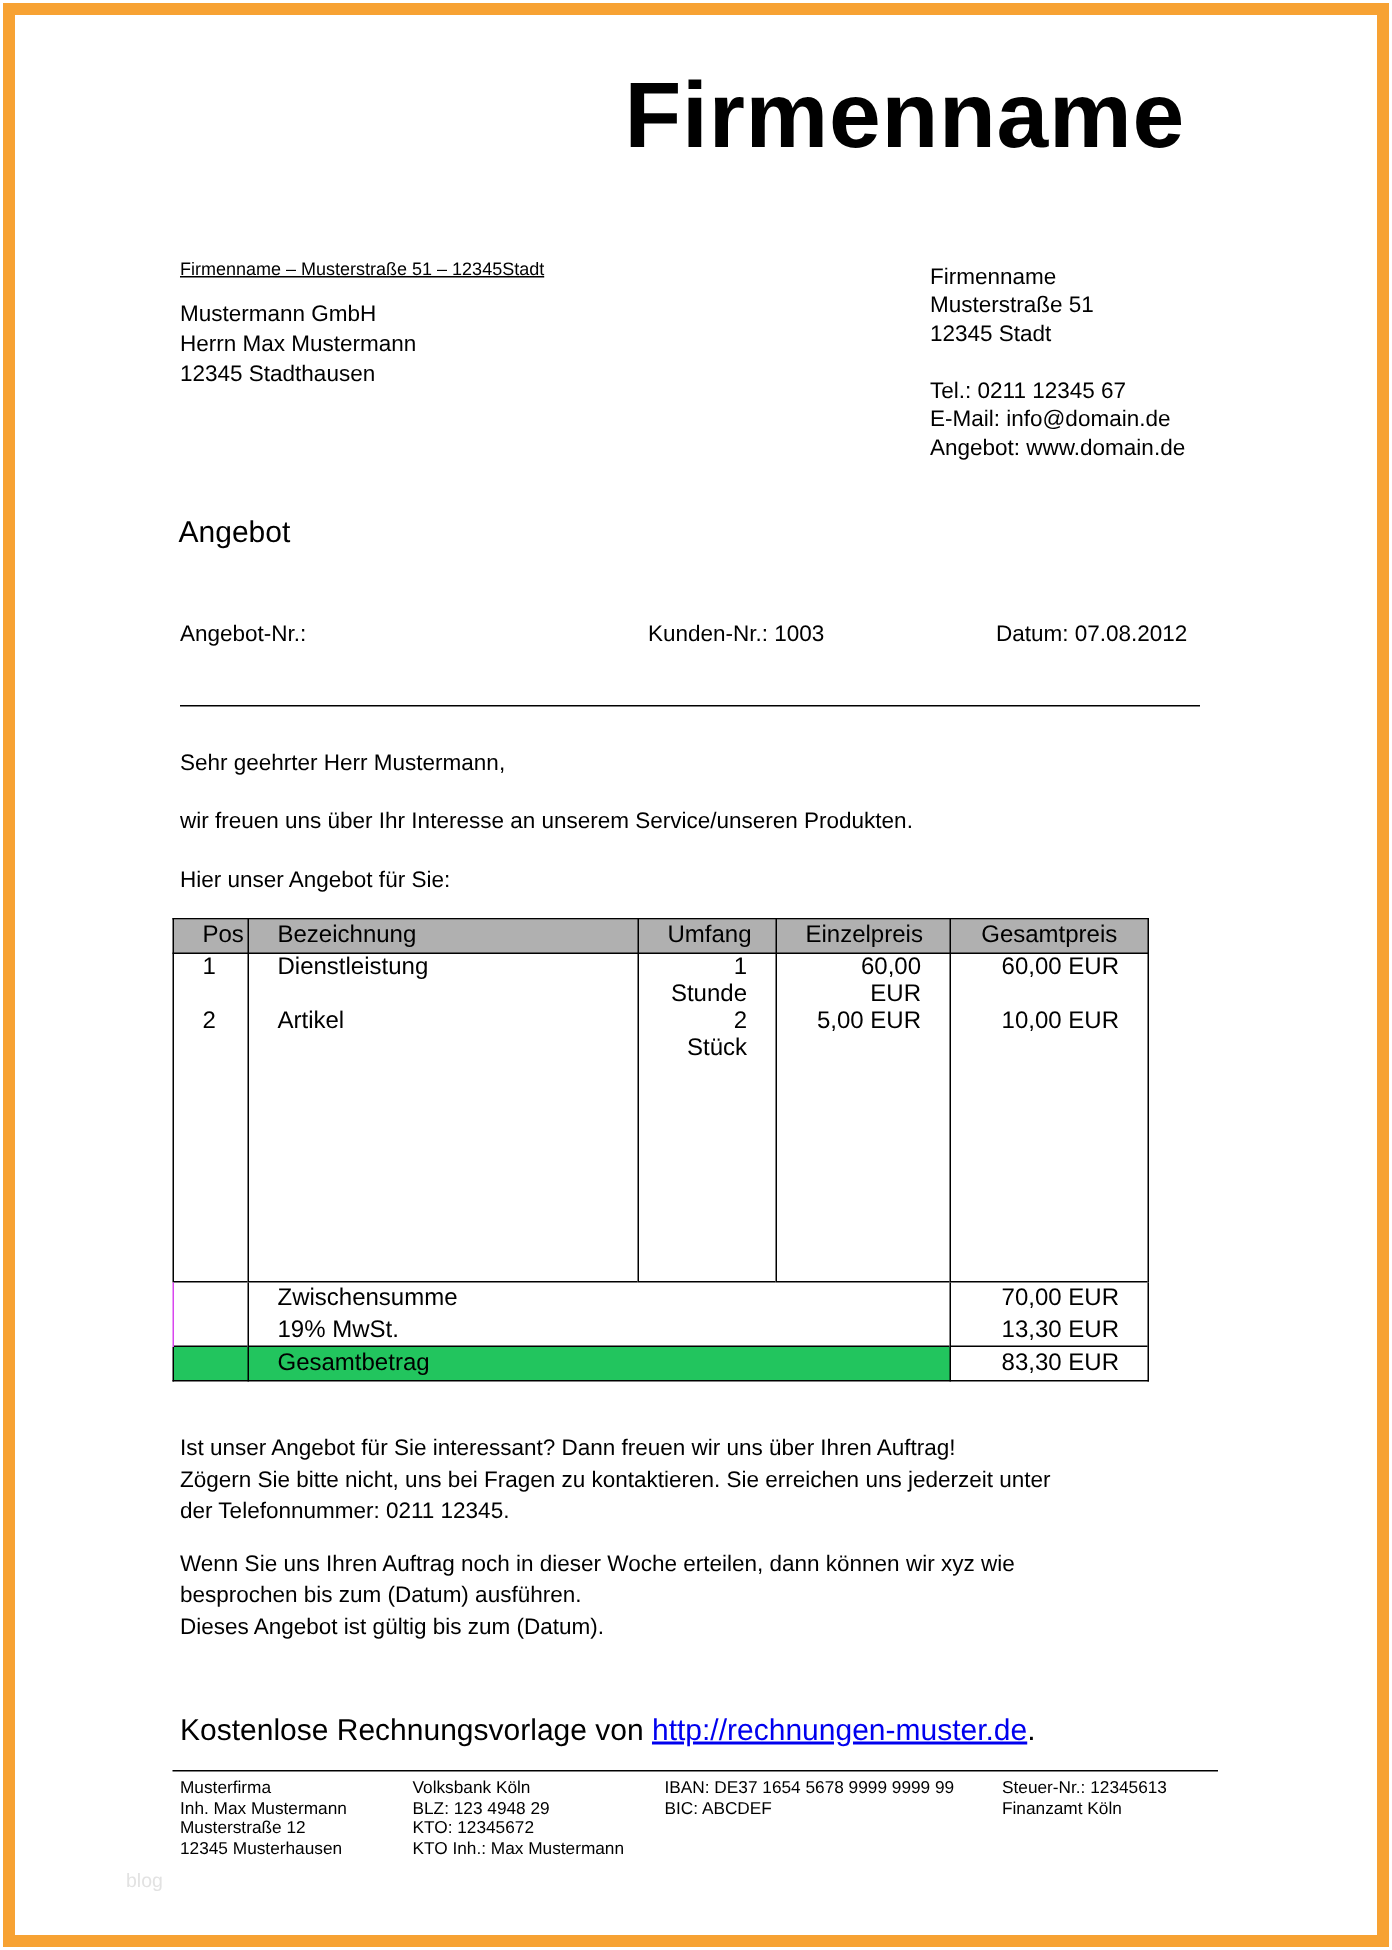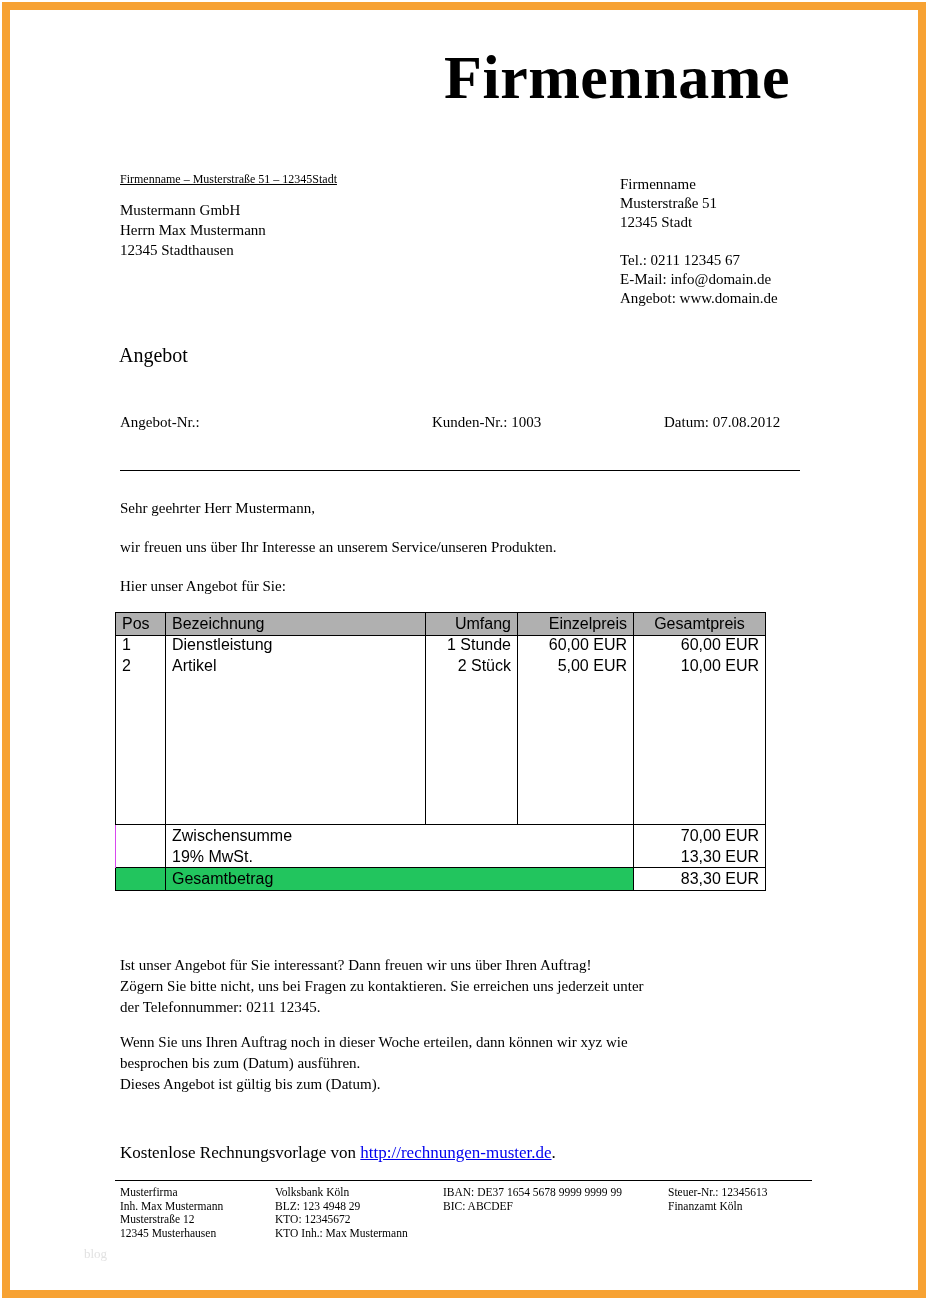--- a/index.html
+++ b/index.html
@@ -7,21 +7,21 @@
     width:928px; height:1300px; position:relative;
     background:#ffffff; color:#000;
     font-family:"Liberation Sans", sans-serif;
     overflow:hidden;
   }
   .page-border {
     position:absolute; inset:2px;
     border:8px solid #f7a233;
     pointer-events:none;
   }
-  .abs { position:absolute;font-family:Liberation Serif, serif; }
+  .abs { position:absolute; }
 
   .company-title {
     top:42px; left:0; width:790px; text-align:right;
     font-size:62px; font-weight:bold; letter-spacing:0.5px;
     white-space:nowrap;
   }
   .sender-line {
     left:120px; top:172px; font-size:12px;
     text-decoration:underline; white-space:nowrap;
   }
@@ -39,41 +39,41 @@
   .body-text   { font-size:15px; line-height:21px; }
   .salutation  { left:120px; top:498px; }
   .intro       { left:120px; top:537px; }
   .offer-lead  { left:120px; top:576px; }
 
   .offer-table {
     position:absolute; left:115px; top:612px; width:651px;
     border-collapse:collapse; table-layout:fixed;
     font-size:16px; border:1px solid #000;
   }
-  .offer-table th, .offer-table td { padding:0 6px; overflow:hidden; }
+  .offer-table th, .offer-table td { padding:0 19px; overflow:hidden; }
   .offer-table thead th {
     background:#b0b0b0; border:1px solid #000;
     font-weight:normal; height:22px;
   }
   .al { text-align:left; }
   .ar { text-align:right; }
   .ac { text-align:center; }
   .item-row td  { border-left:1px solid #000; border-right:1px solid #000; height:21px; vertical-align:top; }
   .filler-row td{ border-left:1px solid #000; border-right:1px solid #000; height:146px; }
   .sum-row td   { border-left:1px solid #d946ef; border-right:1px solid #000; height:21px;margin-left:48px; }
   .sum-top td   { border-top:1px solid #000; }
   .total-row td {
     border:1px solid #000; height:22px;
   }
   .gray-cell { background:#22c55e; }
 
   .closing-1 { left:120px; top:955px; }
   .closing-2 { left:120px; top:1032px; }
 
-  .attribution { left:120px; top:1143px; font-size:17px; }
+  .attribution { left:120px; top:1143px; font-size:20px; }
   .attribution a { color:#0000ee; text-decoration:underline; }
 
   .footer-rule { left:115px; top:1180px; width:697px; border-top:1px solid #000; height:0; }
   .footer-col  { top:1186px; font-size:11.5px; line-height:13.5px; }
   .footer-col-1 { left:120px; }
   .footer-col-2 { left:275px; }
   .footer-col-3 { left:443px; }
   .footer-col-4 { left:668px; }
 
   .watermark { left:38px; top:1246px; font-size:13px; color:#e2e2e2;margin-left:46px; }

